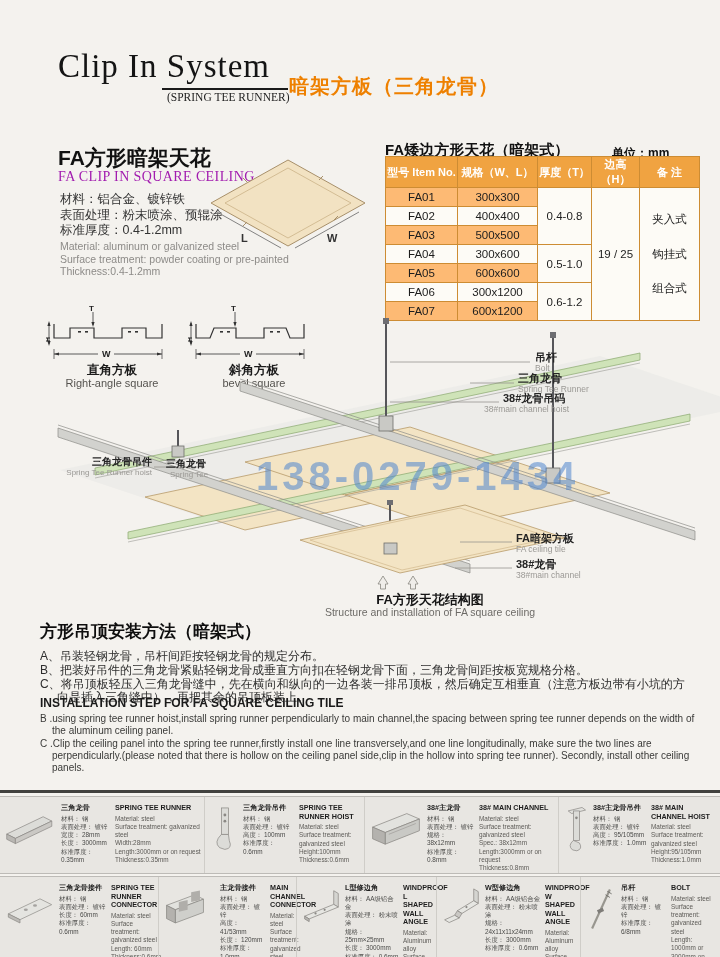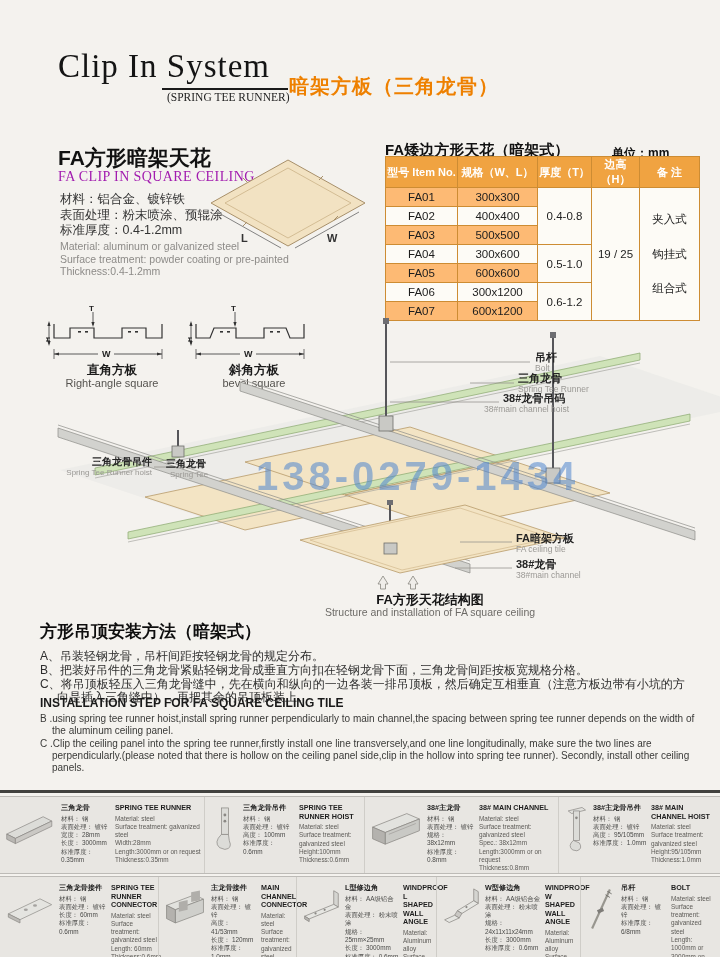--- a/index.html
+++ b/index.html
@@ -441,21 +441,21 @@
     </div>
 
     <div class="comp sep" style="left:158px;width:137px;">
       <svg width="44" height="48" viewBox="0 0 50 50">
         <polygon points="4,22 36,10 46,15 14,27" fill="#e2e2de" stroke="#888682" stroke-width="0.8"></polygon>
         <polygon points="14,27 46,15 46,30 14,42" fill="#cfcfcb" stroke="#888682" stroke-width="0.8"></polygon>
         <polygon points="4,22 14,27 14,42 4,37" fill="#b4b2ae" stroke="#888682" stroke-width="0.8"></polygon>
         <rect x="18" y="22" width="10" height="11" fill="#b0aeaa" transform="skewY(-12 )"></rect>
         <rect x="32" y="14" width="10" height="11" fill="#b0aeaa" transform="skewY(-12)"></rect>
       </svg>
-      <div class="c-cn" style="width:46px;">
+      <div class="c-cn" style="width:46px;margin-left:9px;">
         <div class="c-title">主龙骨接件</div>
         <div class="c-specs">
             <div>材料： 钢</div>
             <div>表面处理： 镀锌</div>
             <div>高度： 41/53mm</div>
             <div>长度： 120mm</div>
             <div>标准厚度： 1.0mm</div>
           </div>
       </div>
       <div class="c-en">

